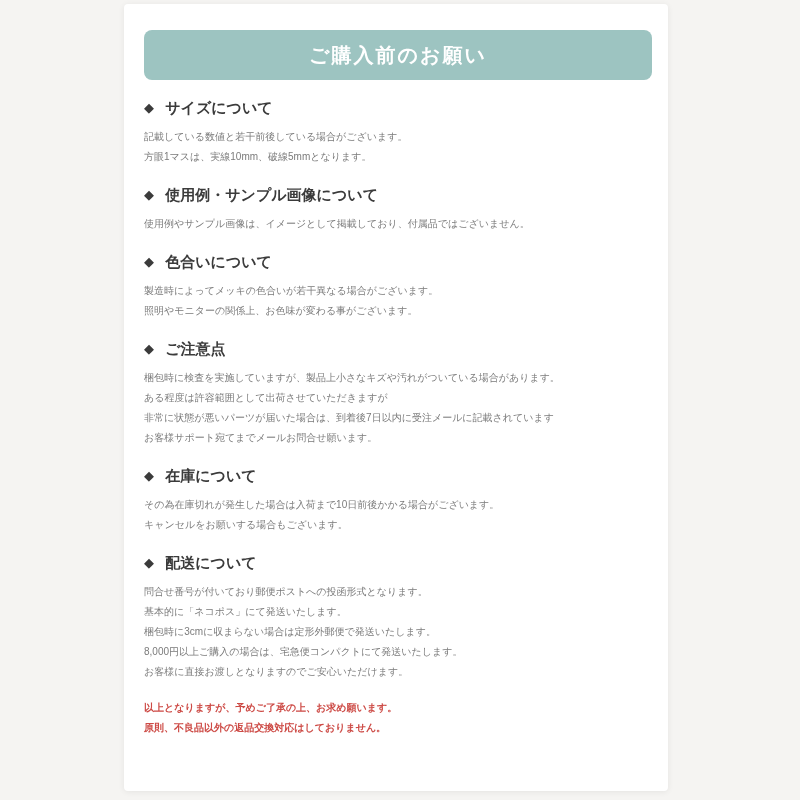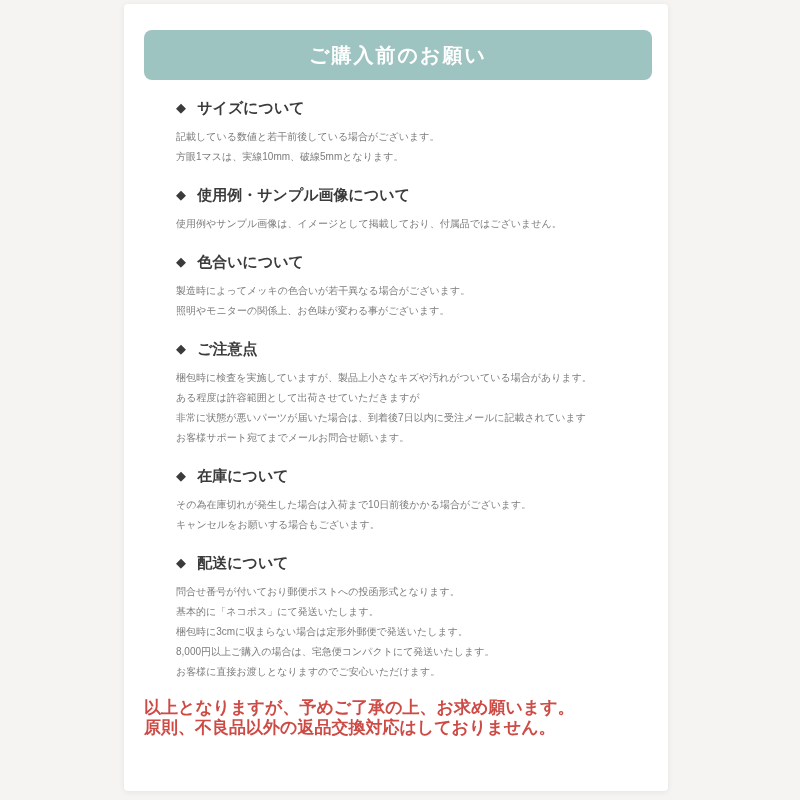--- a/index.html
+++ b/index.html
@@ -35,42 +35,42 @@
     display:flex;
     align-items:center;
     justify-content:center;
   }
   .banner-title{
     color:var(--banner-text);
     font-size:20px;
     font-weight:bold;
     letter-spacing:2px;
   }
-  .section{margin-top:18px;margin-left:32px;}
+  .section{margin-top:18px;}
   .heading{
     font-size:15px;
     font-weight:bold;
     color:var(--heading-color);
     line-height:20px;
   }
   .heading .bullet{
     font-size:13px;
     margin-right:7px;
     position:relative;
     top:-1px;
   }
   .body{margin-top:8px;}
   .line{
     font-size:10px;
     color:var(--body-color);
     line-height:20px;
   }
   .footer-notice{margin-top:16px;}
   .footer-notice .warn-line{
-    font-size:17px;
+    font-size:10px;
     font-weight:bold;
     color:var(--warning-color);
     line-height:20px;
   }
 </style>
 </head>
 <body>
 
 <div class="card">
 

